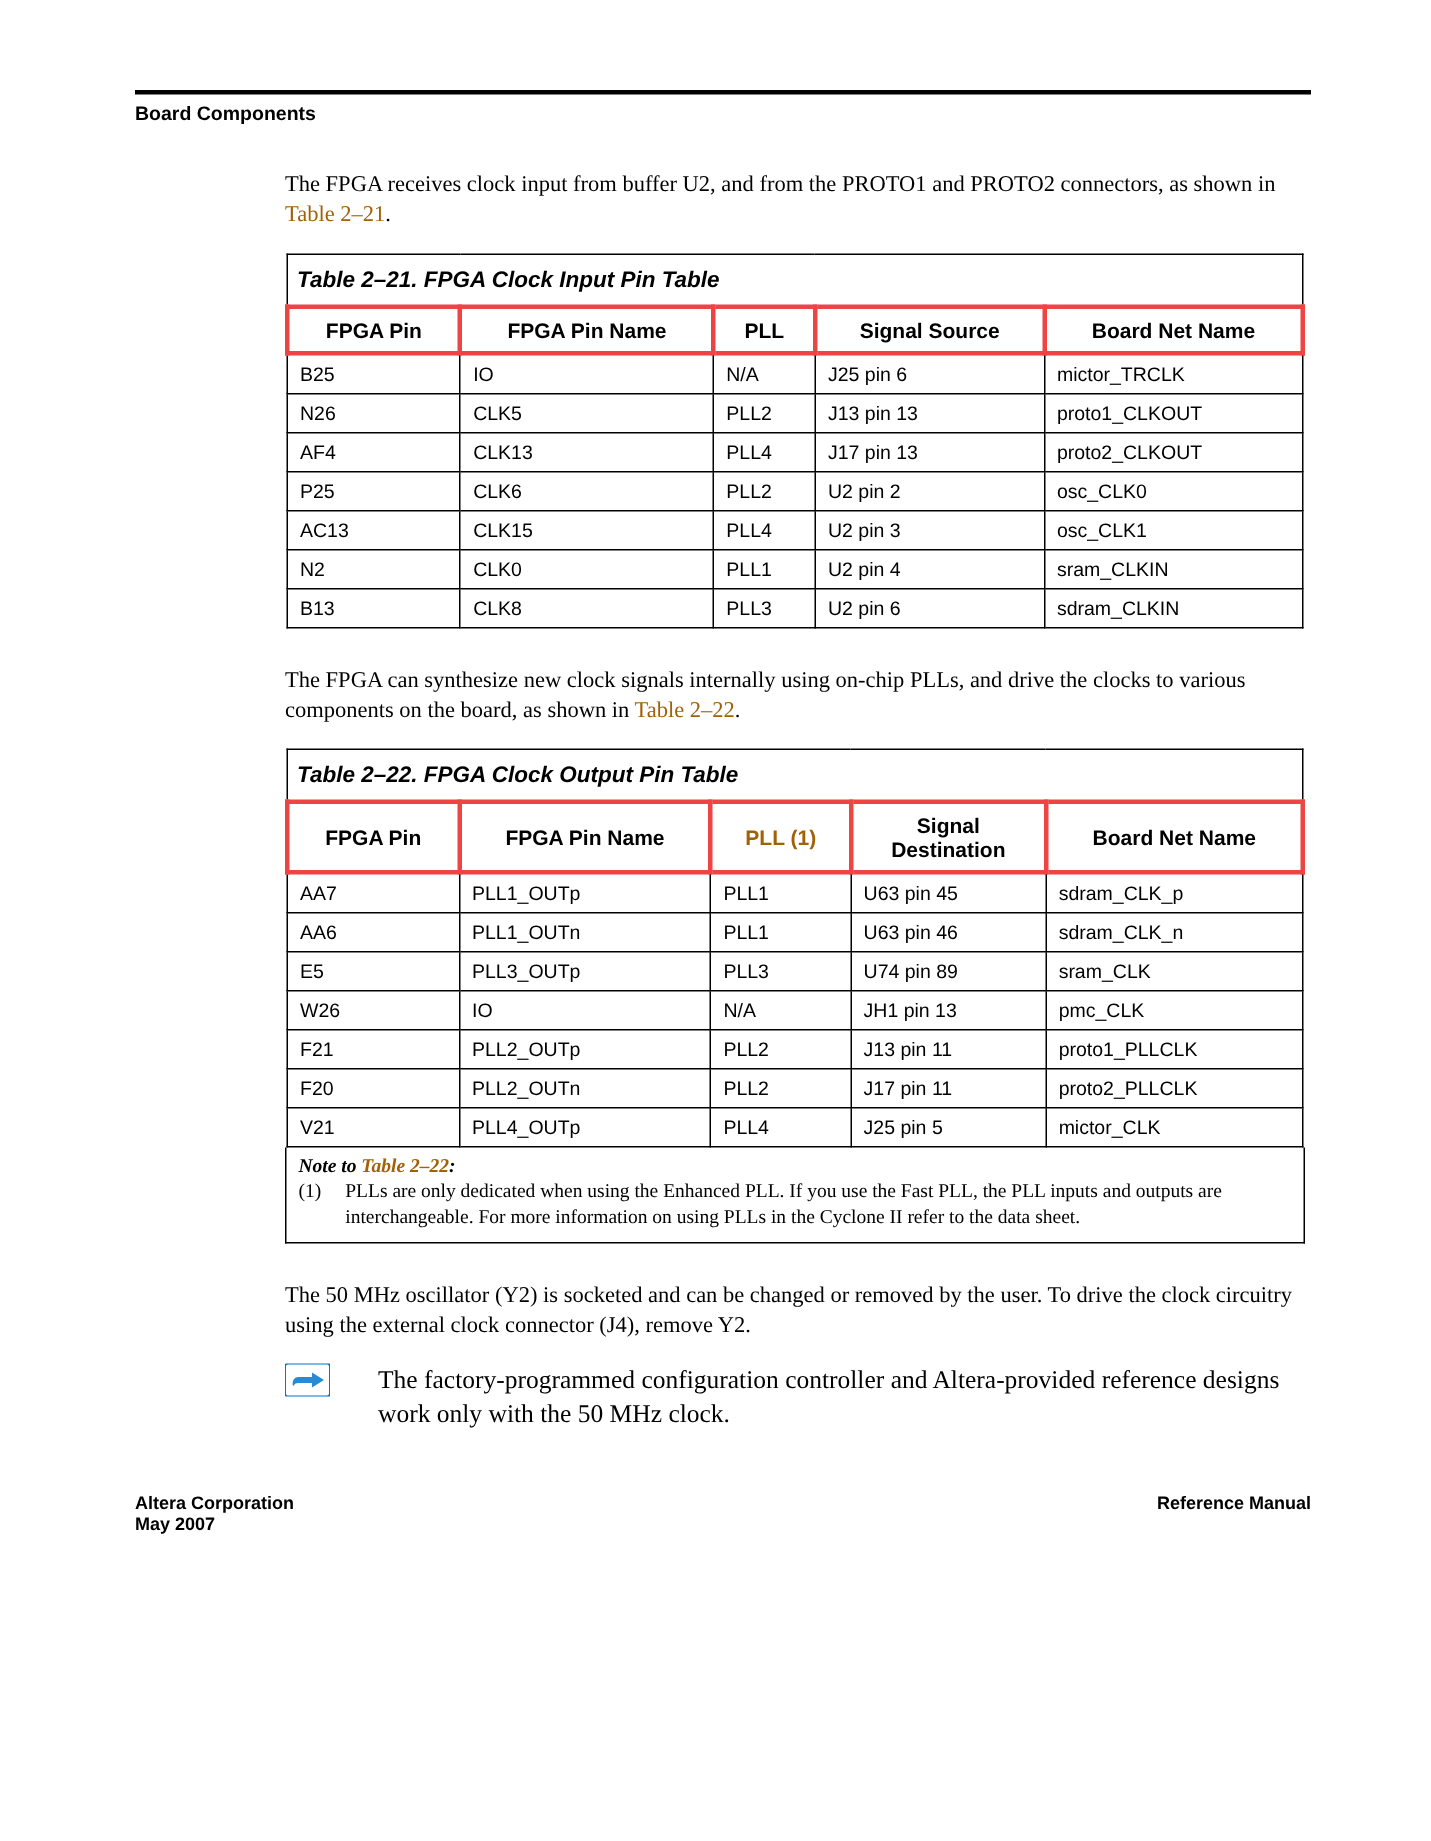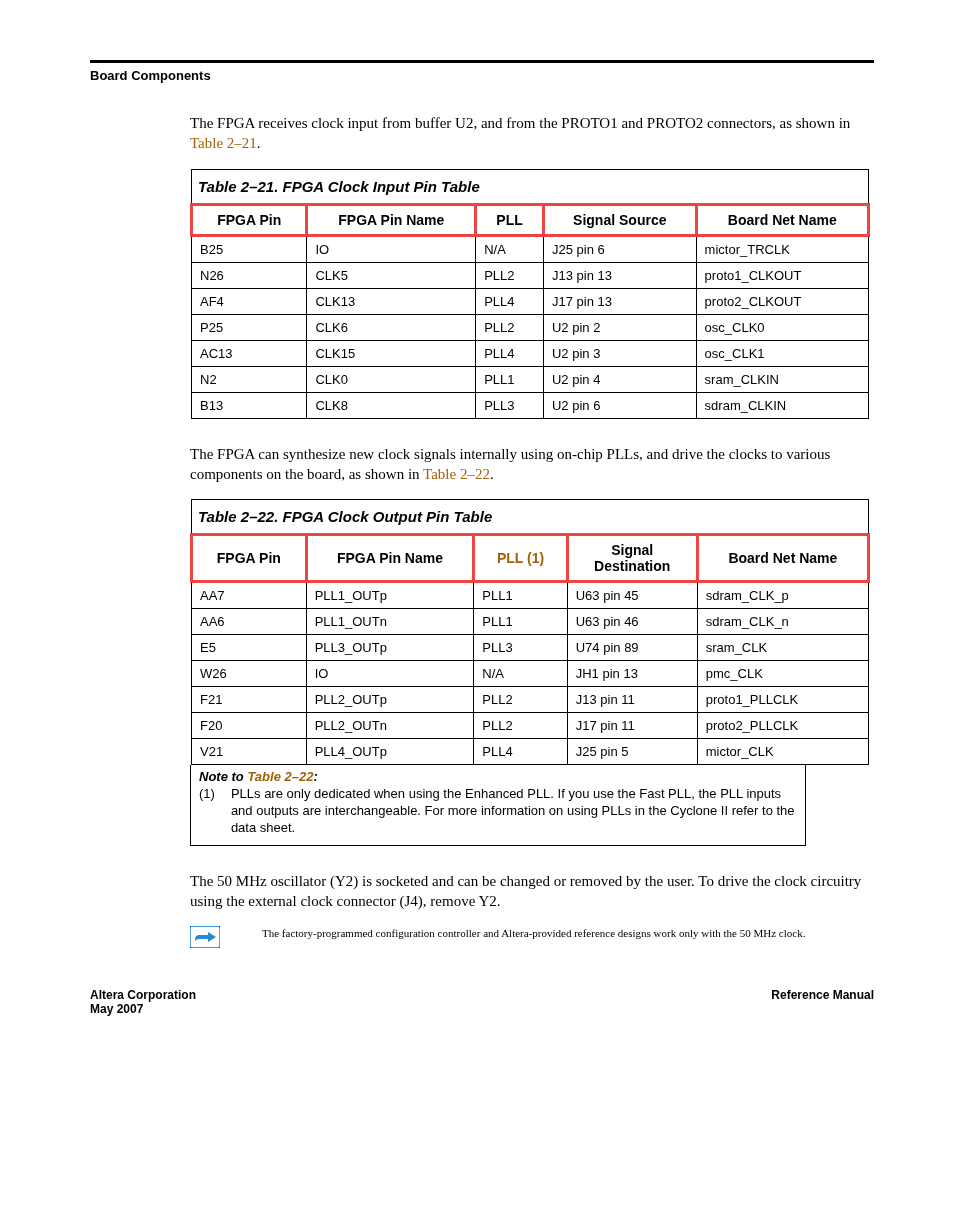--- a/index.html
+++ b/index.html
@@ -61,22 +61,22 @@
     white-space: nowrap;
   }
   table.pin-table td {
     border: 1px solid #000;
     padding: 5px 8px;
     text-align: left;
     vertical-align: middle;
   }
   .note-box {
     margin-left: 100px;
-    width: 616px;
-    font-family: Liberation Sans, sans-serif;
+    width: 680px;
+    font-family: Liberation Serif, serif;
     font-size: 13px;
     border: 1px solid #000;
     border-top: none;
     padding: 4px 8px 8px 8px;
     box-sizing: border-box;
     margin-top: -25px;
     margin-bottom: 25px;
     line-height: 1.3;
   }
   .note-title {
@@ -86,23 +86,23 @@
   .note-indent {
     display: flex;
     gap: 16px;
   }
   .note-num { flex: 0 0 auto; }
   .note-body { flex: 1 1 auto; }
   .pointer-row {
     margin-left: 100px;
     display: flex;
     align-items: flex-start;
-    gap: 42px;
+    gap: 32px;
     font-family: "Book Antiqua", Palatino, "Palatino Linotype", serif;
-    font-size: 11px;
+    font-size: 17px;
     line-height: 1.35;
     margin-bottom: 40px;
   }
   .pointer-icon svg { display: block; }
   .footer {
     display: flex;
     justify-content: space-between;
     font-family: Arial, Helvetica, sans-serif;
     font-size: 12px;
     margin-top: 30px;

